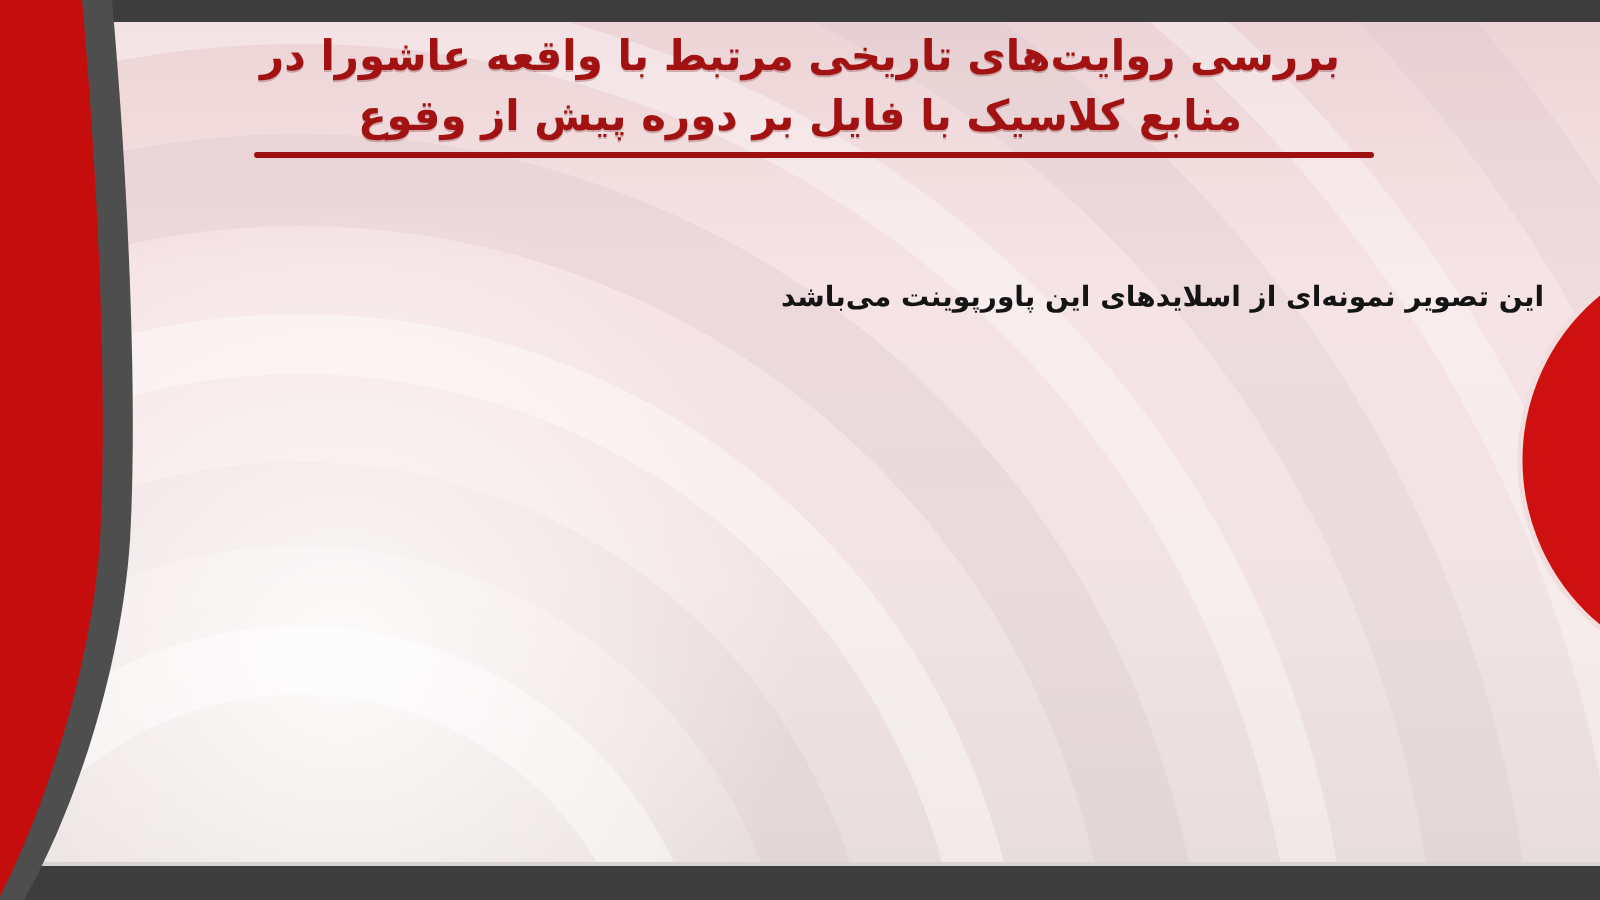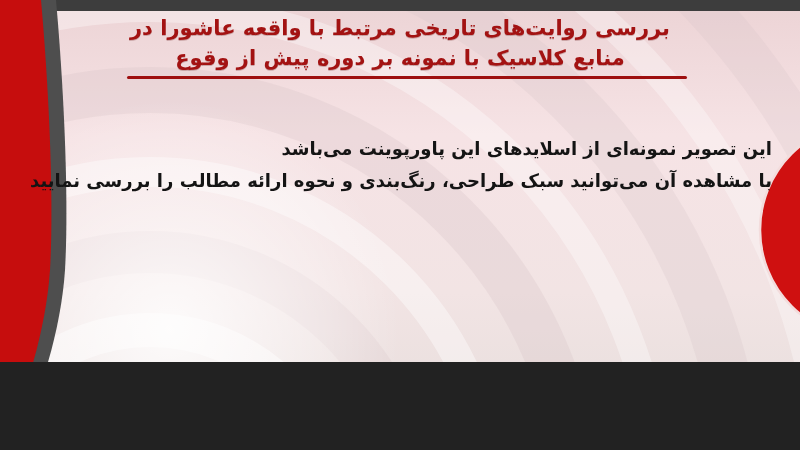--- a/index.html
+++ b/index.html
@@ -1,18 +1,18 @@
 <!DOCTYPE html>
 <html lang="fa"><head>
 <meta charset="utf-8">
 <style>
   html,body{margin:0;padding:0;background:#222;}
   .slide{
     position:relative;
-    width:800px;height:362px;
+    width:800px;height:450px;
     overflow:hidden;
     font-family:"DejaVu Sans", sans-serif;
     background:#f0abfc;
   }
   .bg-svg{position:absolute;top:0;left:0;width:800px;height:450px;display:block;}
   .title-block{
     position:absolute;
     top:13px;left:60px;width:680px;
     text-align:center;
     direction:rtl;
@@ -30,21 +30,21 @@
     background:#9e0f0f;
     border-radius:2px;
     z-index:3;
   }
   .body-block{
     position:absolute;
     top:133px;right:28px;left:110px;
     direction:rtl;
     text-align:right;
     font-weight:bold;
-    font-size:18px;
+    font-size:14px;
     line-height:32px;
     color:#141414;
     z-index:3;
   }
   .body-line{white-space:nowrap;}
 </style>
 </head>
 <body>
 
 <div class="slide">
@@ -84,22 +84,21 @@
     <rect x="0" y="431" width="800" height="2" fill="#d9d3d1"></rect>
     <rect x="0" y="433" width="800" height="17" fill="#3d3d3d"></rect>
 
     <path d="M 56,0 C 64,90 69,200 65,270 C 61,330 40,400 12,450 L -10,450 L -10,0 Z" fill="#4e4e4e"></path>
 
     <path d="M 41,0 C 49,90 54,200 50,270 C 46,330 25,400 -2,452 L -10,452 L -10,0 Z" fill="#c60d0d"></path>
   </svg>
 
   <div class="title-block">
     <div>بررسی روایت‌های تاریخی مرتبط با واقعه عاشورا در</div>
-    <div>منابع کلاسیک با نمونه بر دوره پیش از وقوع</div>
+    <div>منابع کلاسیک با فایل بر دوره پیش از وقوع</div>
   </div>
   <div class="title-underline"></div>
 
   <div class="body-block">
     <div class="body-line">این تصویر نمونه‌ای از اسلایدهای این پاورپوینت می‌باشد</div>
-    <div class="body-line">با مشاهده آن می‌توانید سبک طراحی، رنگ‌بندی و نحوه ارائه مطالب را بررسی نمایید</div>
   </div>
 
 </div>
 
 </body></html>

